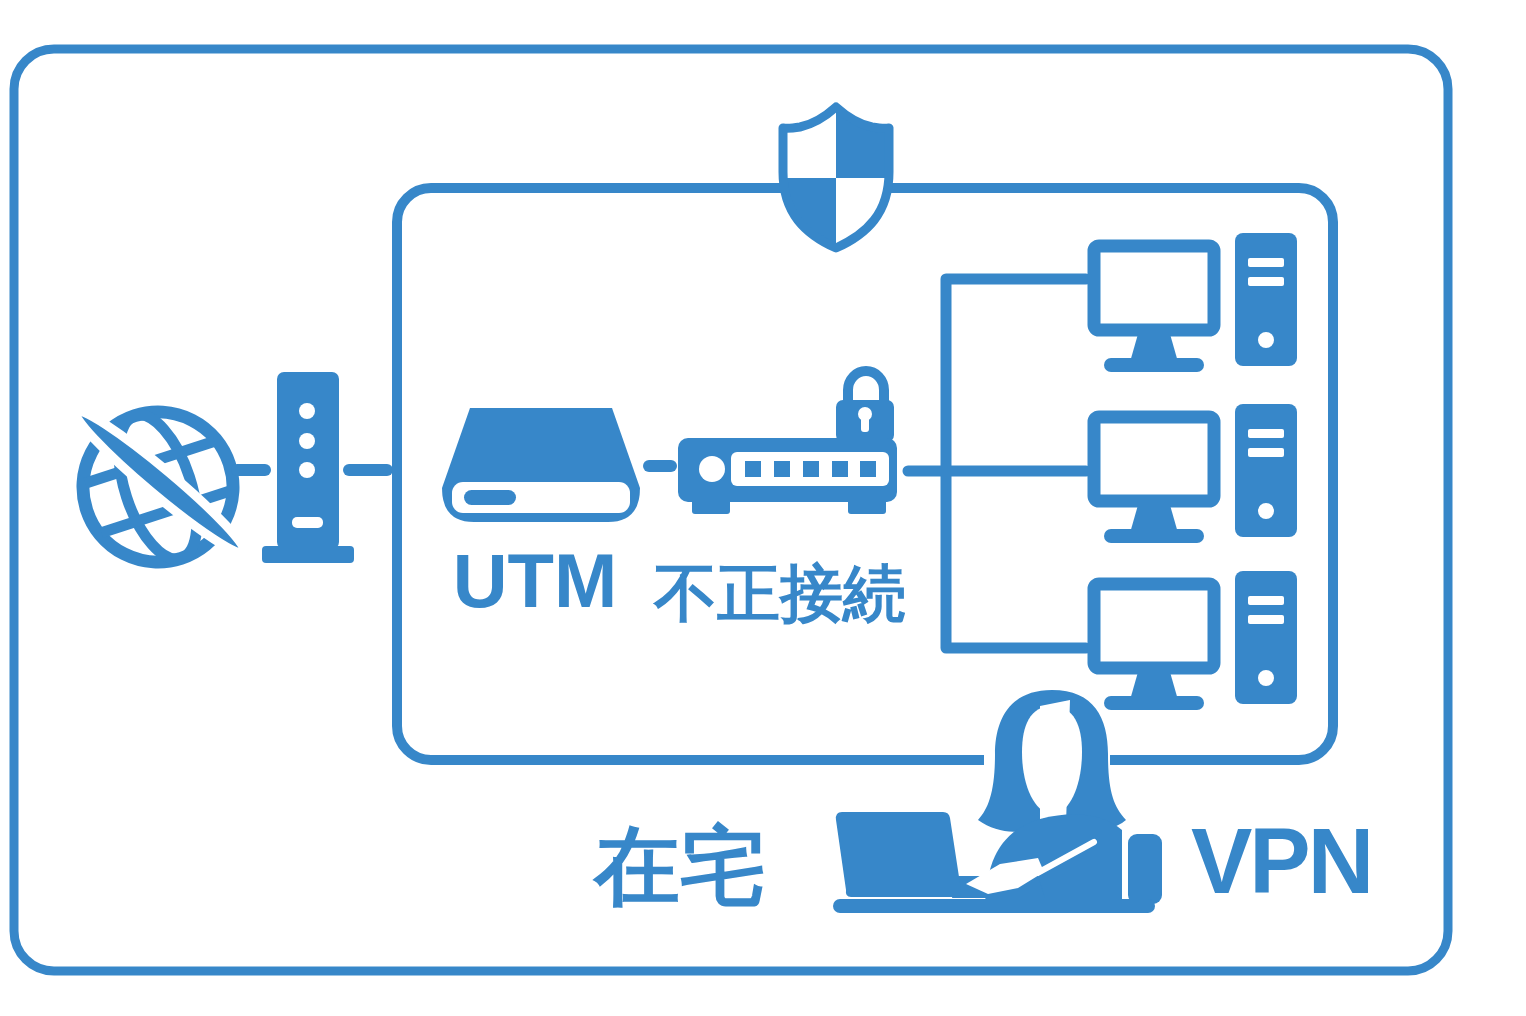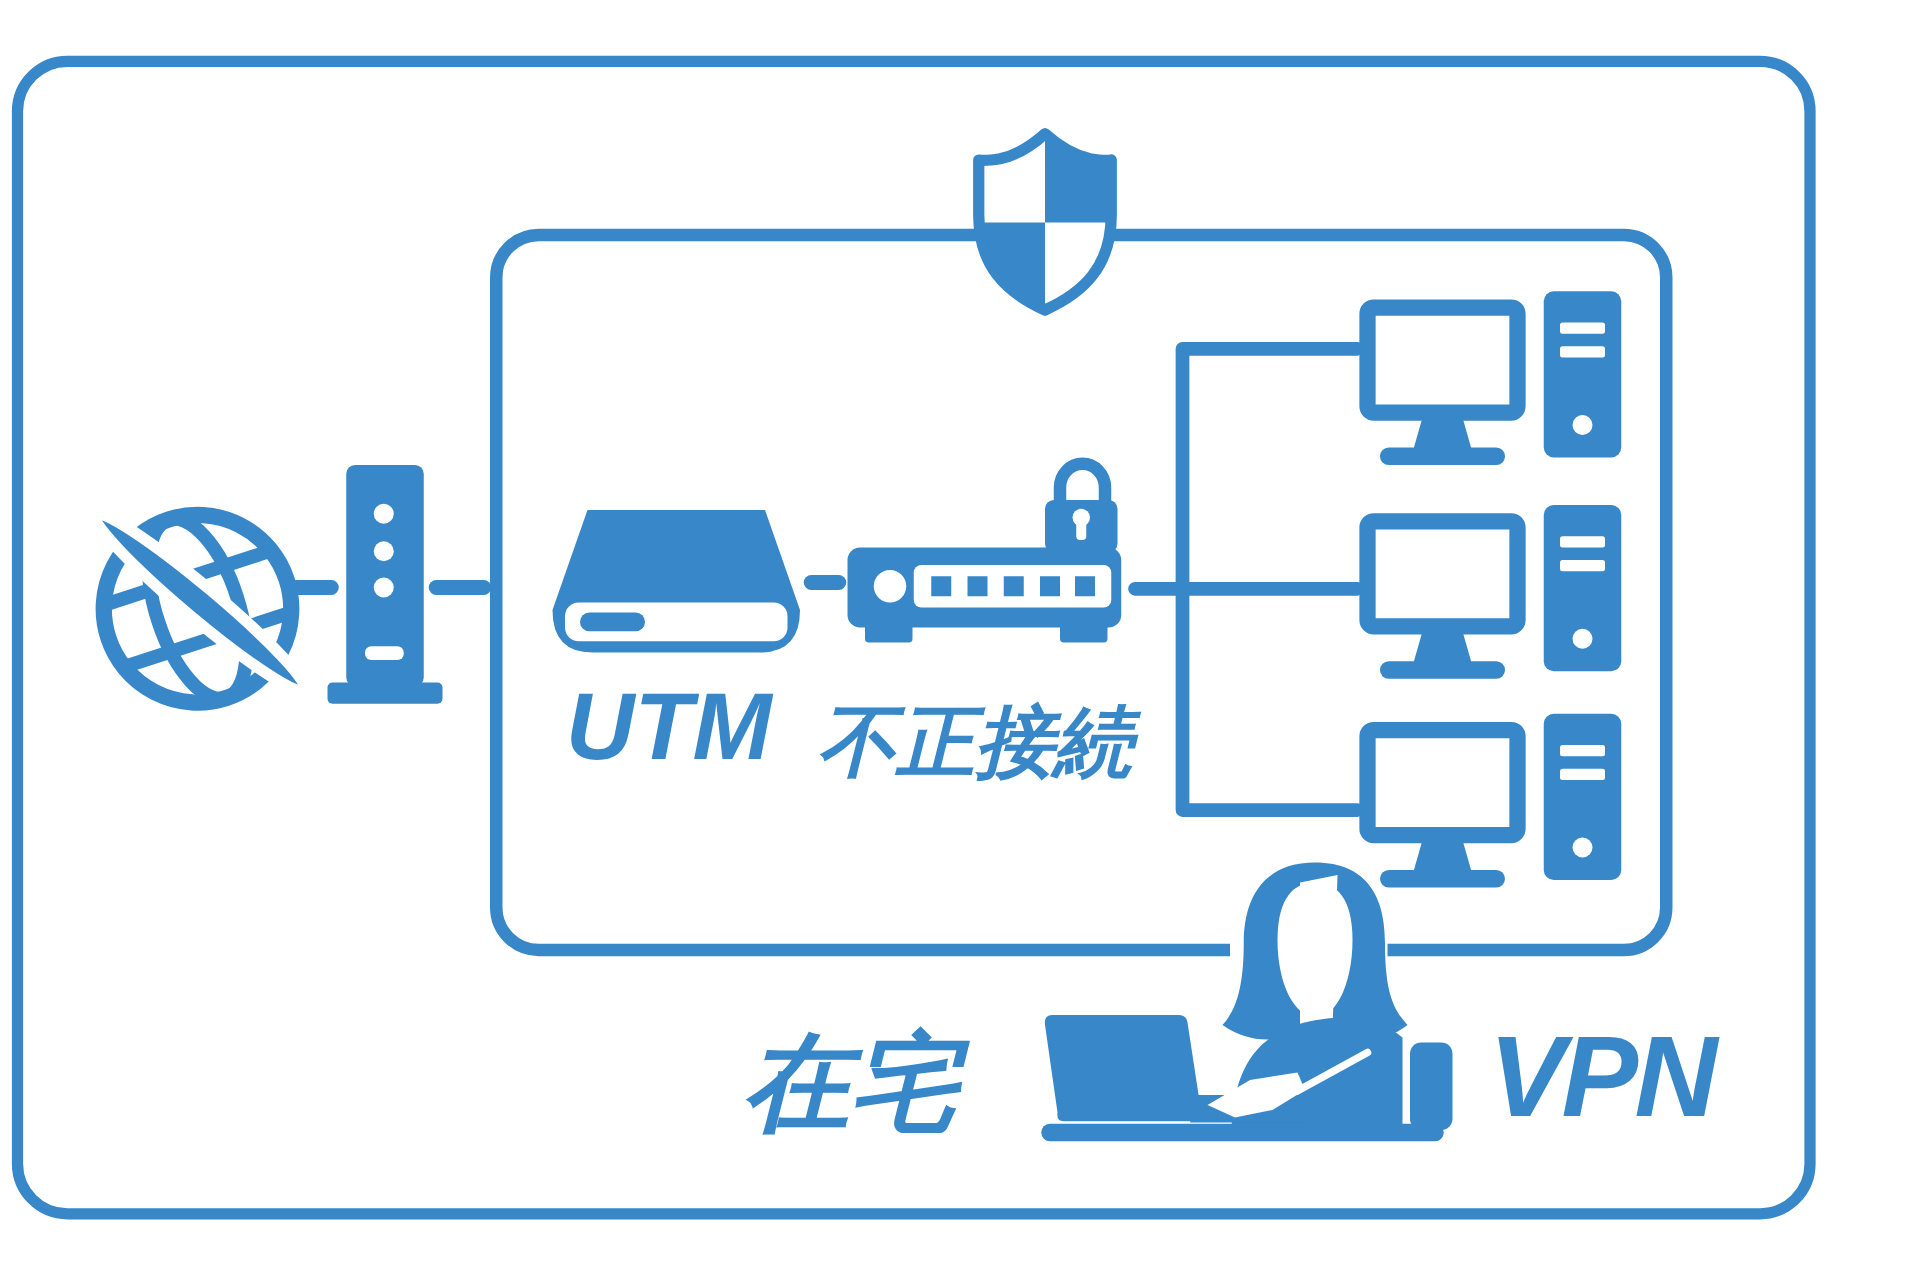--- a/index.html
+++ b/index.html
@@ -1,17 +1,17 @@
 <!DOCTYPE html>
 <html style="--primary: #3787c9; --bg: #ffffff;"><head>
 <meta charset="utf-8">
 <style>
   :root { --primary:#3787c9; --bg:#ffffff; }
   html,body { margin:0; padding:0; background:var(--bg); }
-  .canvas { position:relative; width:1526px; height:1016px; background:var(--bg); overflow:hidden;font-style:italic; }
+  .canvas { position:relative; width:1526px; height:1016px; background:var(--bg); overflow:hidden; }
   svg { display:block; }
   .fb { fill:var(--primary); }
   .fw { fill:#ffffff; }
   .sb { stroke:var(--primary); fill:none; }
   .swh { stroke:#ffffff; fill:none; }
   .lbl { fill:var(--primary); font-family:"Liberation Sans","DejaVu Sans",sans-serif; font-weight:bold; }
 </style>
 </head>
 <body>
 

